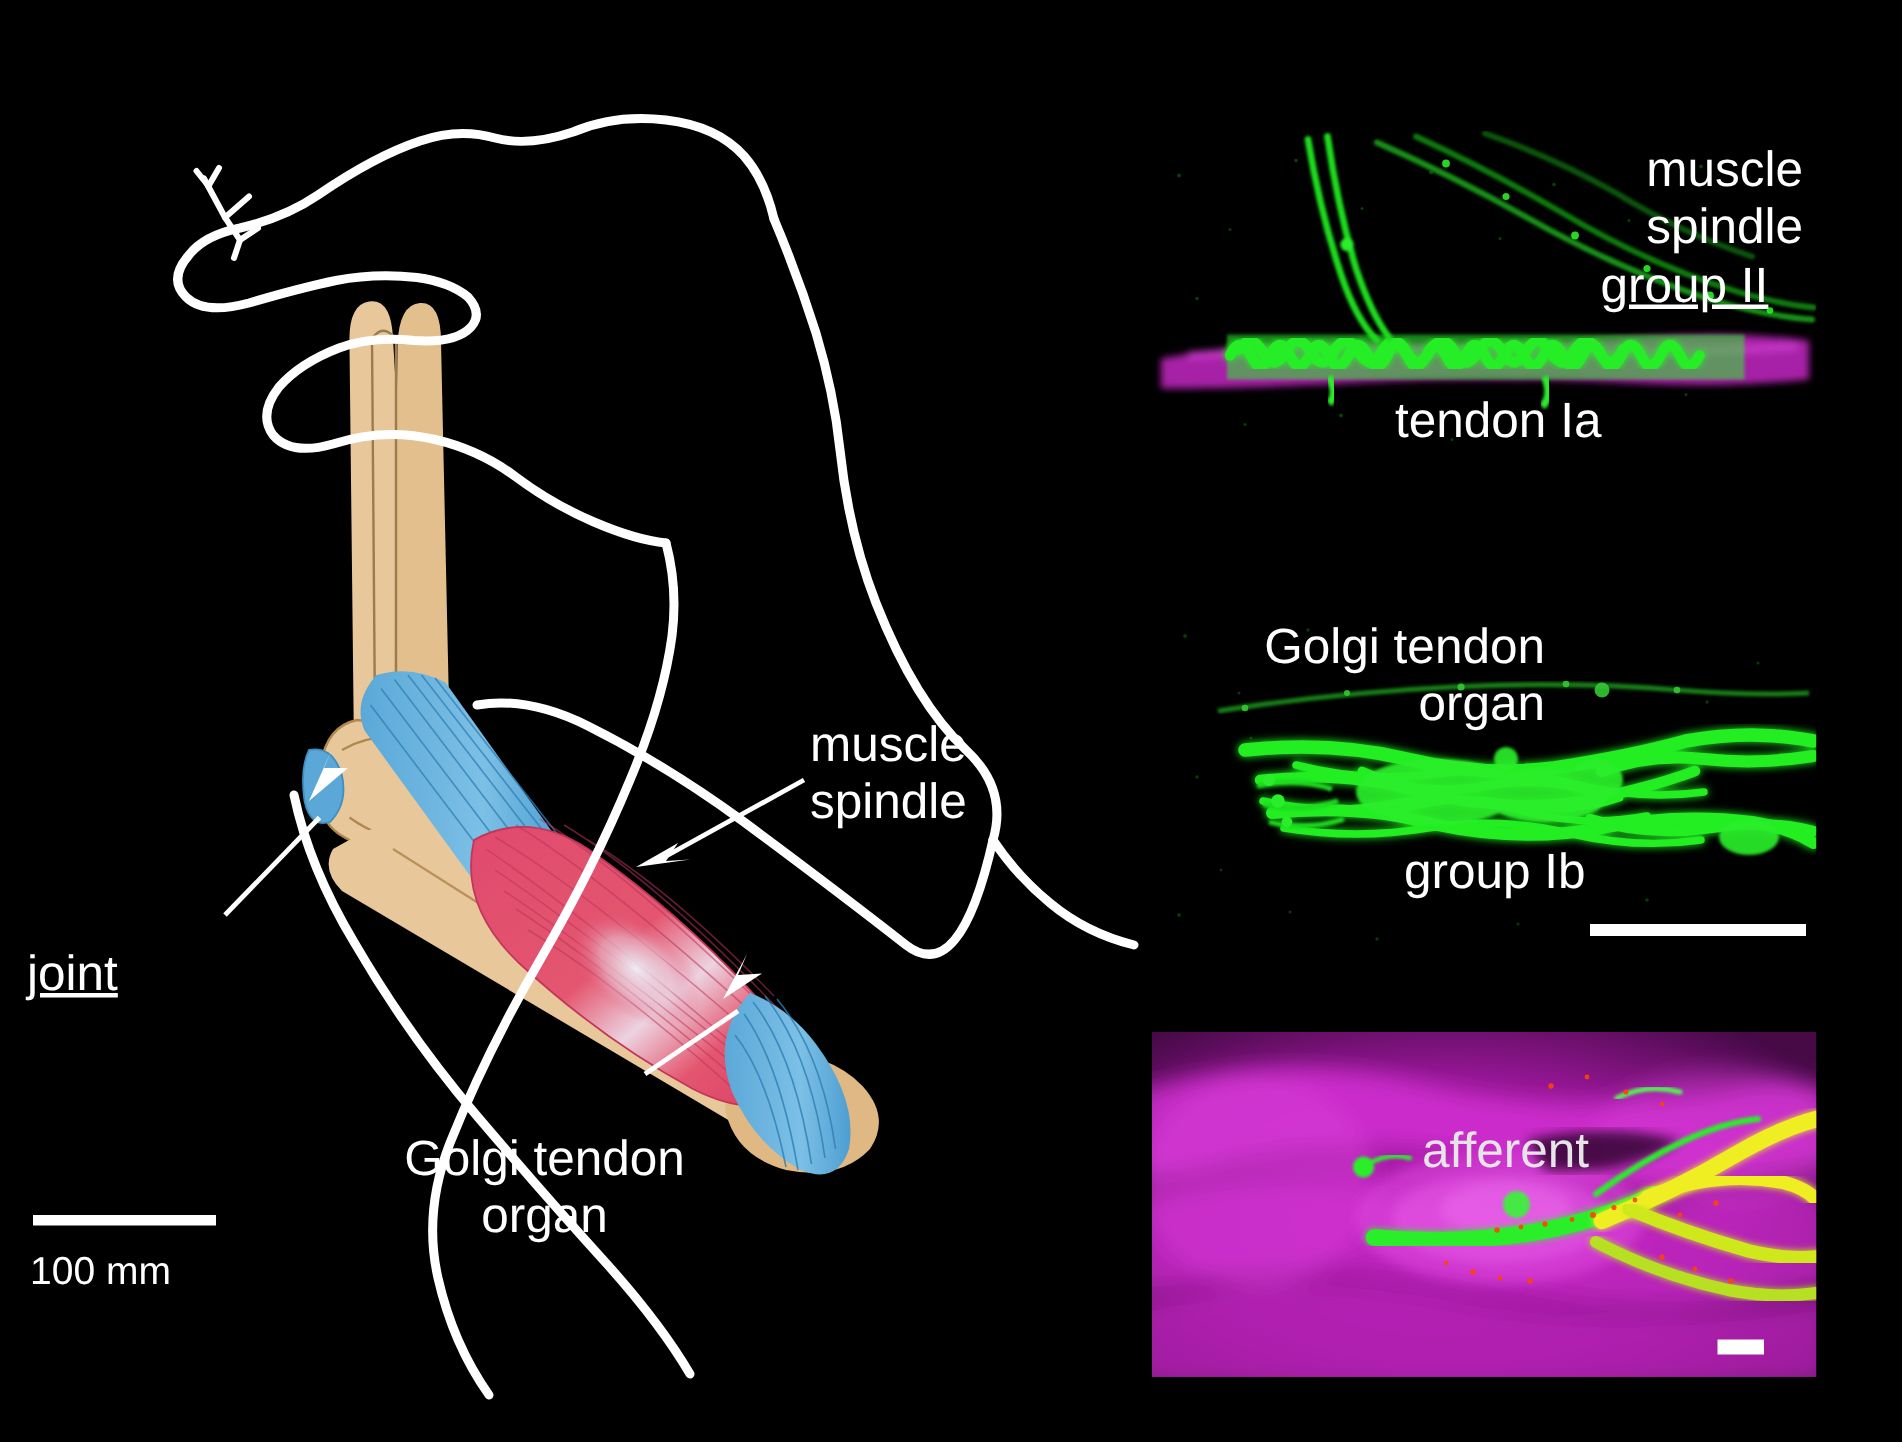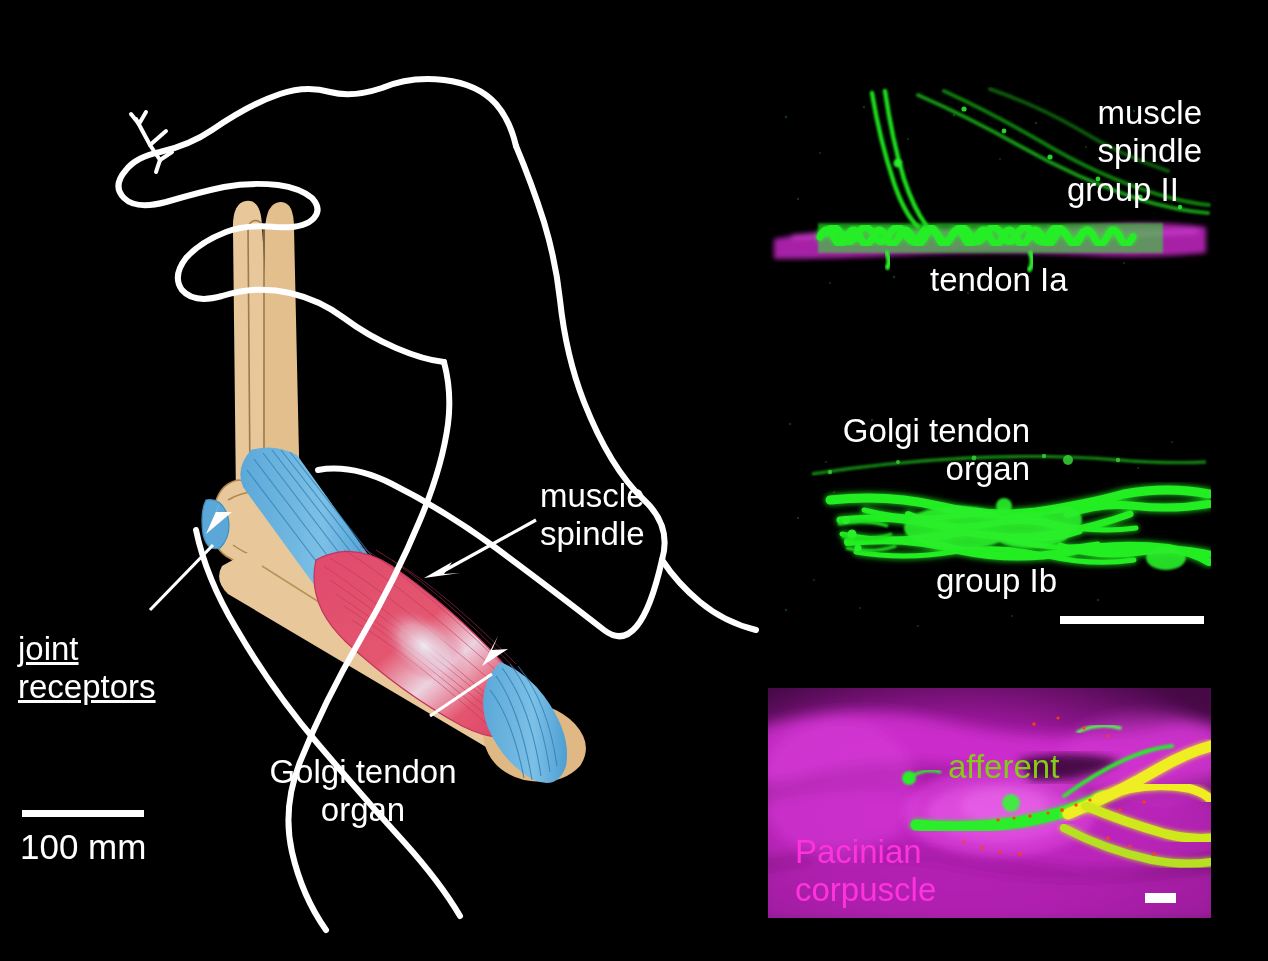--- a/index.html
+++ b/index.html
@@ -16,21 +16,21 @@
   
   #scalebar-left{position:absolute;left:22px;top:810px;width:122px;height:7px;background:#fff;}
 
   
   .panel{position:absolute;overflow:hidden;background:#000;}
   .panel .bg{position:absolute;left:0;top:0;width:100%;height:100%;}
   .scale-white{position:absolute;background:#fff;}
 
   .mtxt{position:absolute;white-space:pre;line-height:38px;font-size:33px;}
   .mtxt.w{color:#ffffff;}
-  .mtxt.g{color:#84cc16;}
+  .mtxt.g{color:#e5e5e5;}
   .mtxt.m{color:#ff33dd;}
   .mtxt.r{text-align:right;}
 </style>
 </head>
 <body>
 
 <div id="root">
 
   <div id="diagram">
     <svg width="760" height="961" viewBox="0 0 760 961">
@@ -204,26 +204,26 @@
       </g>
       <g>
         <path d="M206,534 L232,512 L216,512 L222,498 Z" fill="#ffffff"></path>
         <path d="M482,666 L508,649 L492,650 L498,636 Z" fill="#ffffff"></path>
         <path d="M424,578 L452,562 L444,574 L460,573 Z" fill="#ffffff"></path>
       </g>
     </svg>
 
     <div class="lbl" style="left:540px;top:477px;"><span>muscle</span><br><span>spindle</span></div>
 
-    <div class="lbl" style="left:18px;top:630px;text-decoration:underline;"><span>joint</span><br><span>receptors</span></div>
+    <div class="lbl" style="left:18px;top:630px;text-decoration:underline;"><span>joint</span><br></div>
 
     <div class="lbl c" style="left:243px;top:753px;width:240px;"><span>Golgi tendon</span><br><span>organ</span></div>
 
     <div id="scalebar-left"></div>
-    <div class="lbl" style="left:20px;top:828px;font-size:35px;">100 mm</div>
+    <div class="lbl" style="left:20px;top:828px;font-size:26px;">100 mm</div>
   </div>
 
   <div class="panel" style="left:768px;top:87px;width:443px;height:222px;">
     <svg class="bg" viewBox="0 0 443 222" preserveAspectRatio="none">
       <defs>
         <filter id="blur1">
             <feGaussianBlur stdDeviation="1.1"></feGaussianBlur>
           </filter>
         <filter id="blur2">
             <feGaussianBlur stdDeviation="2.4"></feGaussianBlur>
@@ -294,21 +294,21 @@
           <circle cx="236" cy="44" r="2.4"></circle>
         <circle cx="282" cy="70" r="2.6"></circle>
           <circle cx="330" cy="92" r="2.4"></circle>
         <circle cx="372" cy="110" r="2.6"></circle>
           <circle cx="412" cy="120" r="2.2"></circle>
       </g>
     </svg>
 
     <div class="mtxt w r" style="left:210px;top:7px;width:224px;"><span style="white-space:pre-line;">muscle
 spindle</span></div>
-    <div class="mtxt w" style="left:299px;top:84px;">group II</div>
+    <div class="mtxt w" style="left:299px;top:84px;text-decoration:underline;">group II</div>
     <div class="mtxt w" style="left:162px;top:174px;">tendon Ia</div>
     <div class="mtxt w" style="left:353px;top:174px;margin-top:44px;">20 µm</div>
   </div>
 
   <div class="panel" style="left:768px;top:402px;width:443px;height:238px;">
     <svg class="bg" viewBox="0 0 443 238" preserveAspectRatio="none">
       <defs>
         <filter id="blurB1">
             <feGaussianBlur stdDeviation="1.2"></feGaussianBlur>
           </filter>
@@ -469,18 +469,16 @@
           <circle cx="352" cy="122" r="1.6"></circle>
         <circle cx="376" cy="114" r="1.8"></circle>
           <circle cx="266" cy="36" r="1.8"></circle>
           <circle cx="290" cy="30" r="1.6"></circle>
         <circle cx="316" cy="40" r="1.7"></circle>
           <circle cx="340" cy="48" r="1.5"></circle>
       </g>
     </svg>
 
     <div class="mtxt g" style="left:180px;top:60px;">afferent</div>
-    <div class="mtxt m" style="left:27px;top:145px;"><span style="white-space:pre-line;">Pacinian
-corpuscle</span></div>
     <div class="scale-white" style="left:377px;top:205px;width:31px;height:10px;"></div>
   </div>
 
 </div>
 
 </body></html>

